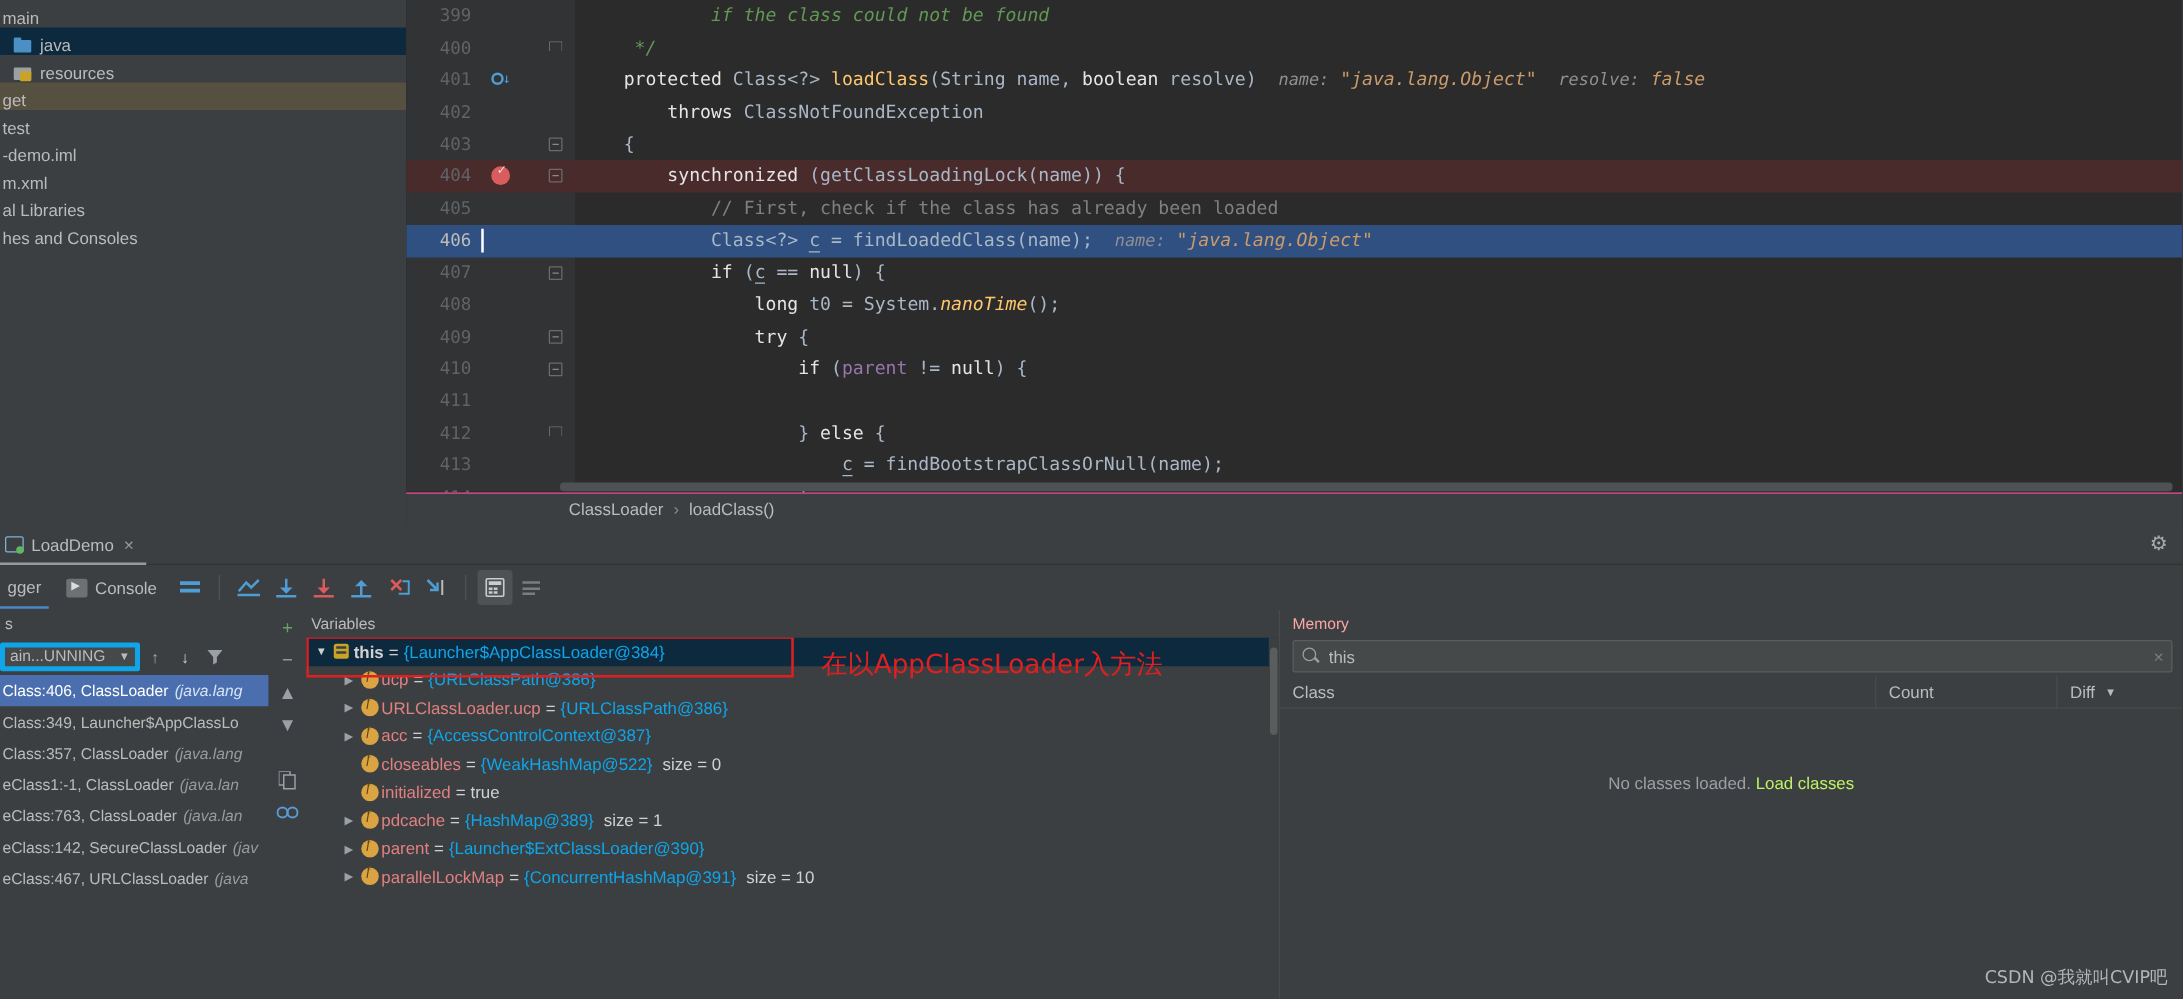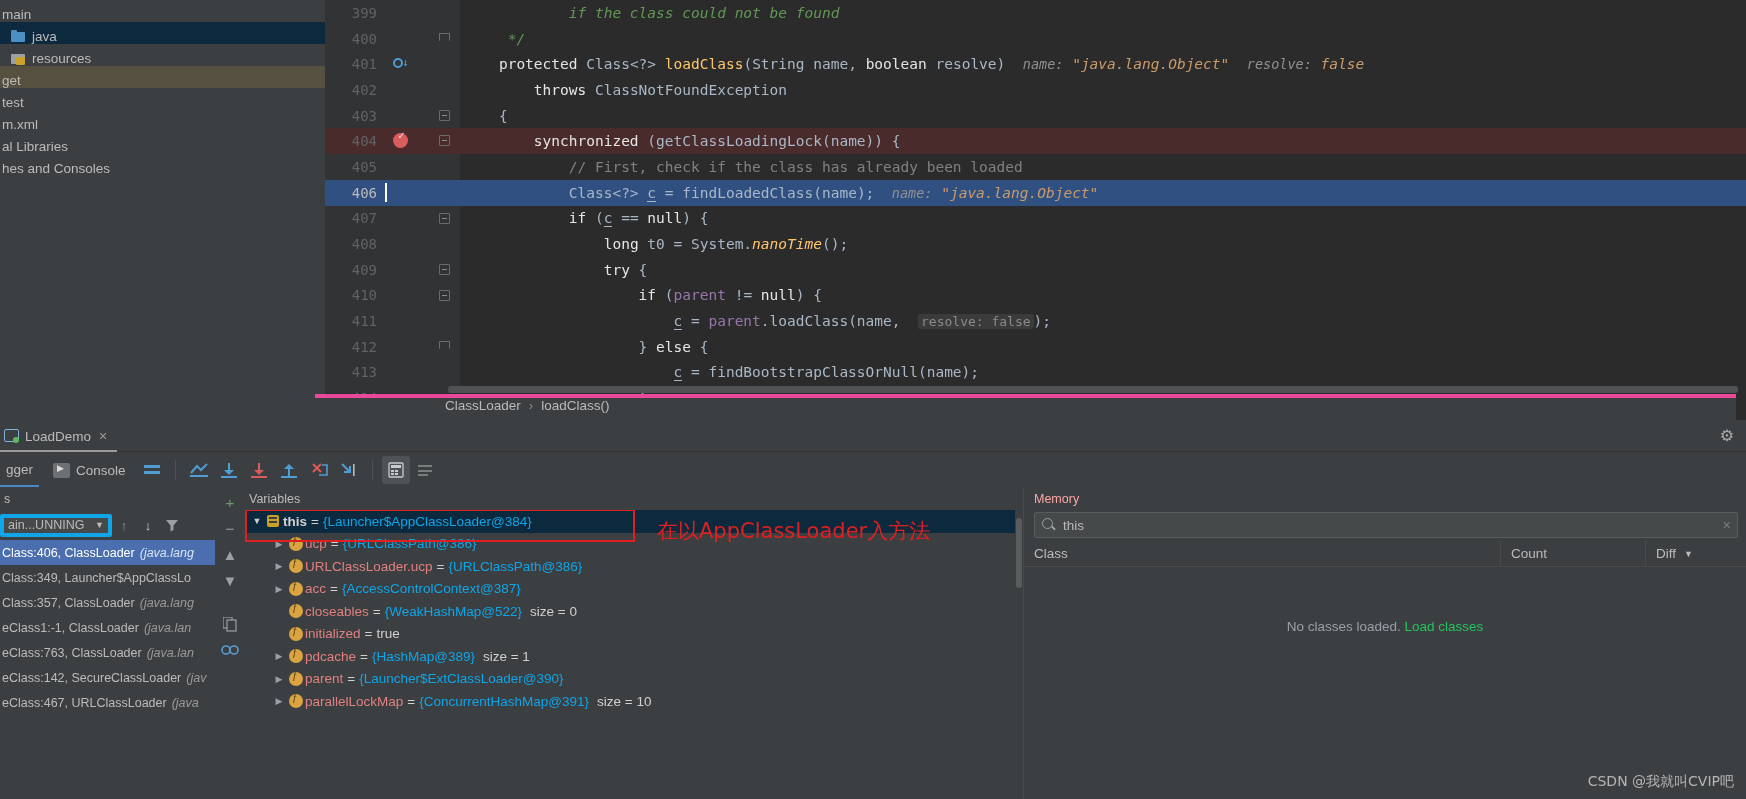--- a/index.html
+++ b/index.html
@@ -113,23 +113,23 @@
   .und { border-bottom:1px solid #a9b7c6; }
 
   
   .h-scroll {
     position:absolute; left:123px; bottom:27px; width:1290px; height:7px;
   }
   .h-scroll .thumb { position:absolute; left:0; top:0; width:1290px; height:7px; background:#4f5254; border-radius:3px;}
 
   
   .breadcrumb {
-    position:absolute; left:315px; top:394px; width:1421px; height:26px;
-    background:#3c3f41; display:flex; align-items:flex-start; padding-left:130px;
-    font-size:13.5px; color:#bbbbbb; border-top:4px solid #ec4899;
+    position:absolute; left:325px; top:394px; width:1421px; height:26px;
+    background:#3c3f41; display:flex; align-items:center; padding-left:130px;
+    font-size:13.5px; color:#bbbbbb; border-top:1px solid #ec4899;
   }
   .breadcrumb .sep { margin:0 8px; color:#888; }
 
   
   .debug-win { position:absolute; left:0; top:420px; width:1746px; height:379px; background:#3c3f41; }
 
   .tabs-row {
     position:absolute; left:0; top:0; width:1746px; height:32px;
     border-bottom:1px solid #323232;
   }
@@ -286,21 +286,21 @@
     margin-top:3px; height:26px; display:flex; align-items:center;
     font-size:13.5px; color:#bbbbbb; border-bottom:1px solid #4a4a4a;
   }
   .mh-class { flex:1; padding-left:10px; border-right:1px solid #4a4a4a; height:26px; display:flex; align-items:center;}
   .mh-count { width:145px; padding-left:10px; border-right:1px solid #4a4a4a; height:26px; display:flex; align-items:center;}
   .mh-diff { width:100px; padding-left:10px; height:26px; display:flex; align-items:center; }
   .mh-diff .sortarrow { margin-left:8px; font-size:9px; }
   .mem-empty {
     margin-top:52px; text-align:center; font-size:13.5px; color:#9aa0a6;
   }
-  .mem-empty a { color:#22c55e; text-decoration:none; }
+  .mem-empty a { color:#bef264; text-decoration:none; }
 
   .watermark {
     position:absolute; right:12px; bottom:8px; font-size:14px; color:#b5b5b5;
     font-family:"DejaVu Sans", sans-serif;
   }
 </style>
 </head>
 <body>
 
 <div class="app">
@@ -317,20 +317,23 @@
         </div>
         <div class="tree-row tree-ind-2">
           <span class="ficon gray"></span>
           <span>resources</span>
         </div>
         <div class="tree-row tree-ind-1 sel-brown">
           <span>get</span>
         </div>
         <div class="tree-row tree-ind-1">
           <span>test</span>
+        </div>
+        <div class="tree-row tree-ind-1">
+          <span>-demo.iml</span>
         </div>
         <div class="tree-row tree-ind-1">
           <span>m.xml</span>
         </div>
         <div class="tree-row tree-ind-1">
           <span>al Libraries</span>
         </div>
         <div class="tree-row tree-ind-1">
           <span>hes and Consoles</span>
         </div>
@@ -344,21 +347,21 @@
           <div class="cl"><span class="lnum">401</span><span class="gutter-icons"><span class="override-icon"><span class="ring"></span><span class="arr">↓</span></span></span><span class="code"><span class="plain">    </span><span class="kw">protected</span><span class="plain"> Class&lt;?&gt; </span><span class="mth">loadClass</span><span class="plain">(</span><span class="plain">String</span><span class="plain"> name, </span><span class="kw">boolean</span><span class="plain"> resolve)</span><span>  <span class="hint">name:</span> <span class="hintstr">"java.lang.Object"</span></span><span>  <span class="hint">resolve:</span> <span class="hintstr">false</span></span></span></div>
           <div class="cl"><span class="lnum">402</span><span class="gutter-icons"></span><span class="code"><span class="plain">        </span><span class="kw">throws</span><span class="plain"> ClassNotFoundException</span></span></div>
           <div class="cl"><span class="lnum">403</span><span class="gutter-icons"><span class="fold"></span></span><span class="code"><span class="plain">    {</span></span></div>
           <div class="cl bp-line"><span class="lnum">404</span><span class="gutter-icons"><span class="bp-icon"></span><span class="fold"></span></span><span class="code"><span class="plain">        </span><span class="kw">synchronized</span><span class="plain"> (</span><span class="plain">getClassLoadingLock</span><span class="plain">(name)) {</span></span></div>
           <div class="cl"><span class="lnum">405</span><span class="gutter-icons"></span><span class="code"><span class="plain">            </span><span class="cmt">// First, check if the class has already been loaded</span></span></div>
           <div class="cl exec"><span class="lnum">406</span><span class="gutter-icons"><span class="caret"></span></span><span class="code"><span class="plain">            </span><span class="plain">Class&lt;?&gt; </span><span class="und">c</span><span class="plain"> = </span><span class="plain">findLoadedClass</span><span class="plain">(name);</span><span>  <span class="hint">name:</span> <span class="hintstr">"java.lang.Object"</span></span></span></div>
           <div class="cl"><span class="lnum">407</span><span class="gutter-icons"><span class="fold"></span></span><span class="code"><span class="plain">            </span><span class="kw">if</span><span class="plain"> (</span><span class="und">c</span><span class="plain"> == </span><span class="kw">null</span><span class="plain">) {</span></span></div>
           <div class="cl"><span class="lnum">408</span><span class="gutter-icons"></span><span class="code"><span class="plain">                </span><span class="kw">long</span><span class="plain"> t0 = System.</span><span class="mth" style="font-style: italic;">nanoTime</span><span class="plain">();</span></span></div>
           <div class="cl"><span class="lnum">409</span><span class="gutter-icons"><span class="fold"></span></span><span class="code"><span class="plain">                </span><span class="kw">try</span><span class="plain"> {</span></span></div>
           <div class="cl"><span class="lnum">410</span><span class="gutter-icons"><span class="fold"></span></span><span class="code"><span class="plain">                    </span><span class="kw">if</span><span class="plain"> (</span><span class="fld">parent</span><span class="plain"> != </span><span class="kw">null</span><span class="plain">) {</span></span></div>
-          <div class="cl"><span class="lnum">411</span><span class="gutter-icons"></span><span class="code"><span class="plain">                        </span><span class="und">c</span><span class="plain"> = </span><span class="fld">parent</span><span class="plain">.loadClass(name,</span><span>  <span class="hintbox">resolve: false</span><span class="plain">);</span></span></span></div>
+          <div class="cl"><span class="lnum">411</span><span class="gutter-icons"></span></div>
           <div class="cl"><span class="lnum">412</span><span class="gutter-icons"><span class="fold up"></span></span><span class="code"><span class="plain">                    } </span><span class="kw">else</span><span class="plain"> {</span></span></div>
           <div class="cl"><span class="lnum">413</span><span class="gutter-icons"></span><span class="code"><span class="plain">                        </span><span class="und">c</span><span class="plain"> = findBootstrapClassOrNull(name);</span></span></div>
           <div class="cl"><span class="lnum">414</span><span class="gutter-icons"></span><span class="code"><span class="plain">                    }</span></span></div>
         </div>
       <div class="h-scroll">
         <div class="thumb"></div>
       </div>
     </div>
 
     <div class="breadcrumb">

